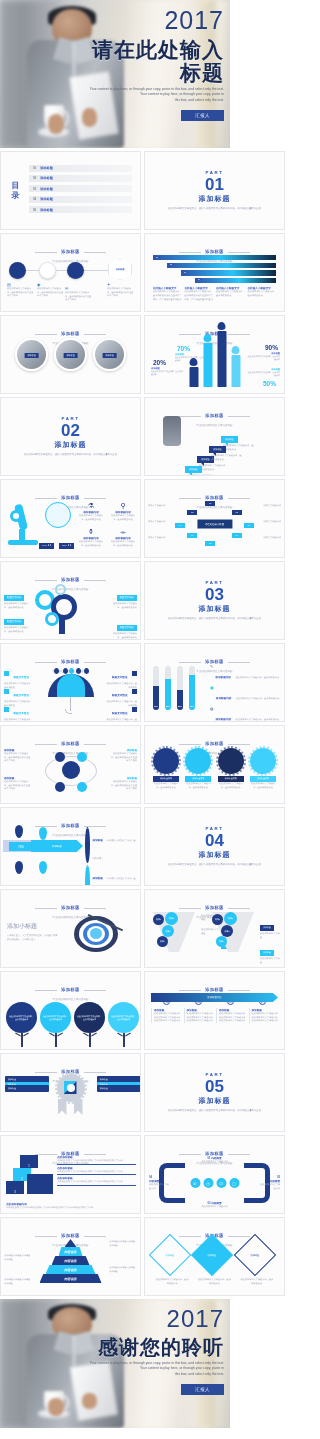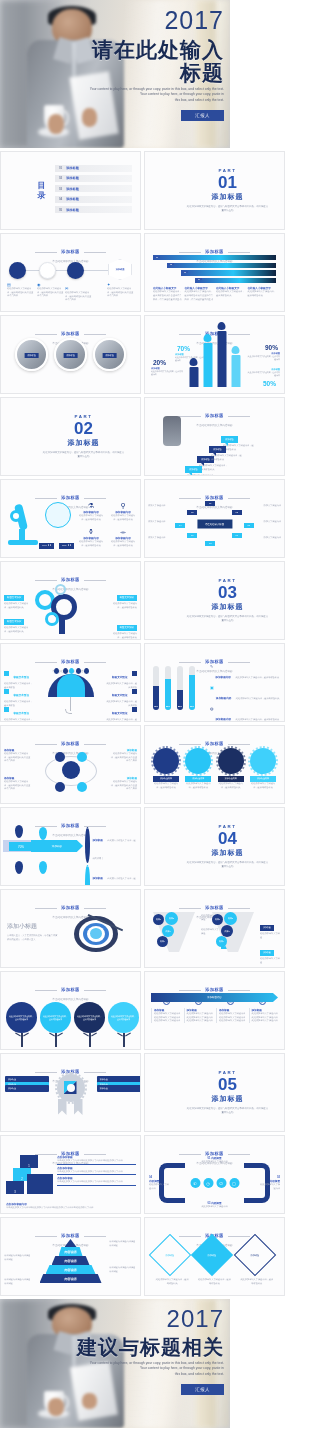--- a/index.html
+++ b/index.html
@@ -23,21 +23,20 @@
     font-family:"Liberation Sans","DejaVu Sans",sans-serif;
     -webkit-font-smoothing:none;
   }
   .page{width:285px;overflow:hidden;position:relative;}
 
   
   .slide{
     position:relative;
     background:var(--slidebg);
     overflow:hidden;
-    padding-left:26px;
   }
   .grid-row{
     display:flex;
     width:285px;
     gap:3px;
     margin-bottom:3px;
   }
   .grid-row > .slide{
     width:141px;
     height:79px;
@@ -1243,21 +1242,21 @@
       <div class="collarR"></div>
       <div class="placket"></div>
       <div class="tablet"></div>
       <div class="saucer"></div>
       <div class="cup"></div>
       <div class="hand"></div>
       <div class="hand2"></div>
     </div>
     <div class="text">
       <div class="year">2017</div>
-      <div class="maintitle">建议与标题相关</div>
+      <div class="maintitle">感谢您的聆听</div>
       <div class="sub">
         <div>Your content to play here, or through your copy, paste in this box, and select only the text.</div>
         <div>Your content to play here, or through your copy, paste in</div>
         <div>this box, and select only the text.</div>
       </div>
       <div class="badge">汇报人</div>
     </div>
   </div>
 
 </div>

